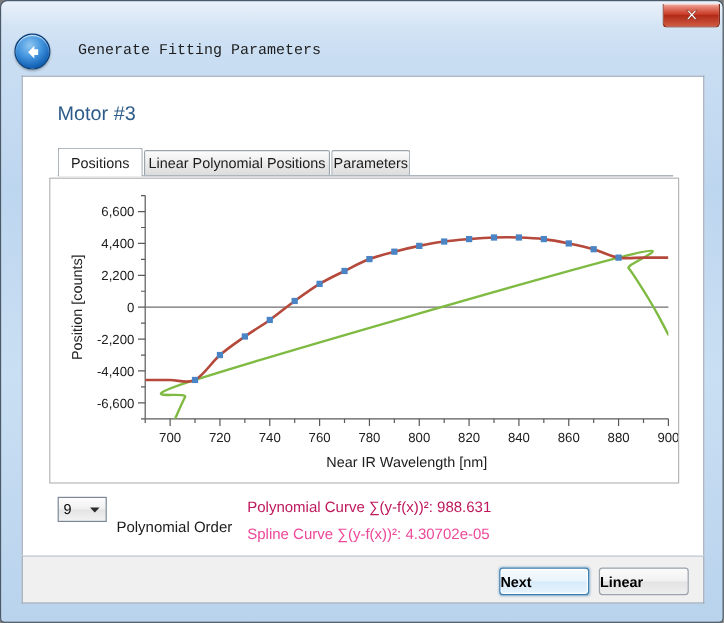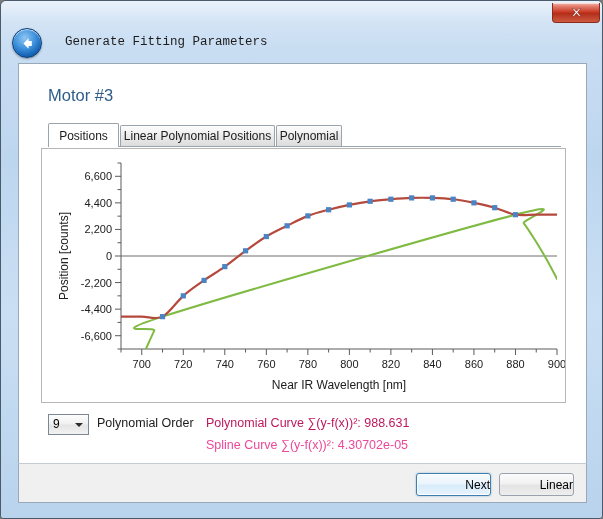--- a/index.html
+++ b/index.html
@@ -145,21 +145,21 @@
     font-size: 12px; color: #000;
   }
   #poly-order-arrow {
     position: absolute; right: 5px; top: 8px;
     width: 0; height: 0;
     border-left: 4px solid transparent;
     border-right: 4px solid transparent;
     border-top: 4px solid #2b2b2b;
   }
   #poly-order-label {
-    position: absolute; left: 49px; top: 4px;
+    position: absolute; left: 49px; top: 20px;
     font-size: 12.5px; color: #1b1b1b; white-space: nowrap;
   }
   #resid-poly {
     position: absolute; left: 158px; top: 4px;
     font-size: 12.5px; color: #be185d; white-space: nowrap;
   }
   #resid-spline {
     position: absolute; left: 158px; top: 26px;
     font-size: 12.5px; color: #ec4899; white-space: nowrap;
   }
@@ -171,25 +171,26 @@
     box-sizing: border-box;
     background: #f0f0f0;
     border: 1px solid #9aa9b8;
     border-top: 1px solid #c4cbd2;
   }
   .dlgbtn {
     position: absolute; top: 9px;
     height: 23px; width: 75px;
     box-sizing: border-box;
     font-size: 12px; color: #000;
-    display: flex; align-items: center; justify-content: flex-end;
+    display: flex; align-items: center; justify-content: flex-start;
     background: linear-gradient(180deg,#fbfbfb 0%, #f1f1f1 48%, #e3e3e3 52%, #eeeeee 100%);
     border: 1px solid #9aa3ad;
     border-radius: 3px;
     cursor: default;
+    font-weight: bold;
   }
   .dlgbtn.default {
     border: 1px solid #3c7fb1;
     box-shadow: inset 0 0 0 1px #ffffff, 0 0 2px rgba(60,127,177,.6);
     background: linear-gradient(180deg,#f6fbfe 0%, #eaf4fc 48%, #d6ebfa 52%, #e9f4fd 100%);
   }
   #btn-next   { right: 95px; }
   #btn-cancel { right: 12px; }
 
   
@@ -223,21 +224,21 @@
     <div id="page-title">Motor #3</div>
 
     <div id="tabstrip">
       <div class="tab active" style="left:0px; width:71px;">
         <span>Positions</span>
       </div>
       <div class="tab" style="left:72px; width:155px;">
         <span>Linear Polynomial Positions</span>
       </div>
       <div class="tab" style="left:228px; width:66px;">
-        <span>Polynomial</span>
+        <span>Parameters</span>
       </div>
     </div>
     <div id="tabline"></div>
 
     <div id="chartpanel">
       <svg id="plot" viewBox="0 0 523 253">
         <g id="chart-root">
             <line x1="79" y1="14" x2="79" y2="200" stroke="#5a5a5a" stroke-width="1"></line>
             <line x1="79" y1="200" x2="515" y2="200" stroke="#5a5a5a" stroke-width="1"></line>
             <line x1="79" y1="107" x2="515" y2="107" stroke="#6e6e6e" stroke-width="1"></line>

